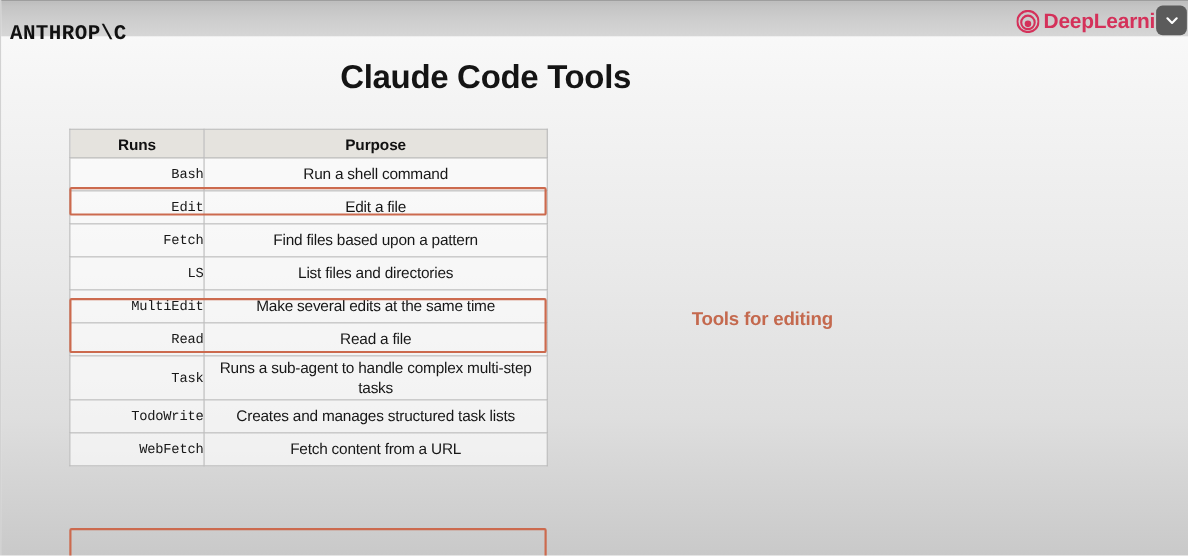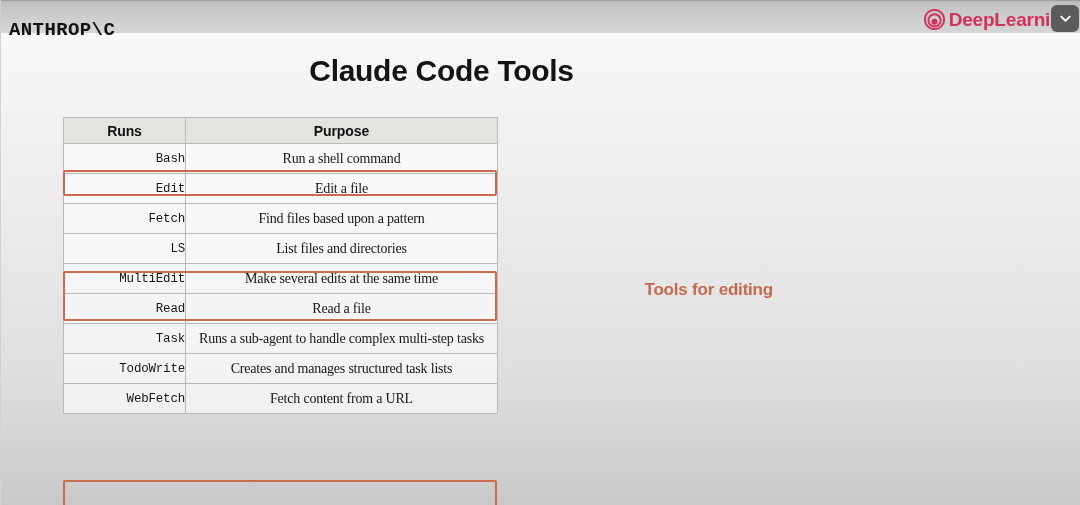--- a/index.html
+++ b/index.html
@@ -142,21 +142,21 @@
     height: 25px;
     color: #171717;
   }
   #tools-table tbody td.name {
     font-family: Liberation Mono, monospace;
     font-size: 12.5px;
     letter-spacing: -0.2px;
     text-align: right;
   }
   #tools-table tbody td.purpose {
-    font-family: Liberation Serif, serif;
+    font-family: Liberation Sans, sans-serif;
     font-size: 14px;
     letter-spacing: -0.2px;
     line-height: 1.25;
     padding: 2px 4px;
   }
 
   
   .highlight-box {
     position: absolute;
     border: 2.5px solid #cc6a4e;
@@ -164,21 +164,21 @@
     pointer-events: none;
     box-sizing: border-box;
   }
 
   
   #callout-editing {
     position: absolute;
     left: 612px;
     top: 280px;
     width: 160px;
-    text-align: right;
+    text-align: center;
     font-family: "Liberation Sans", sans-serif;
     font-size: 17px;
     font-weight: 700;
     letter-spacing: -0.2px;
     color: #c4694e;
   }
 </style>
 </head>
 <body>
 

